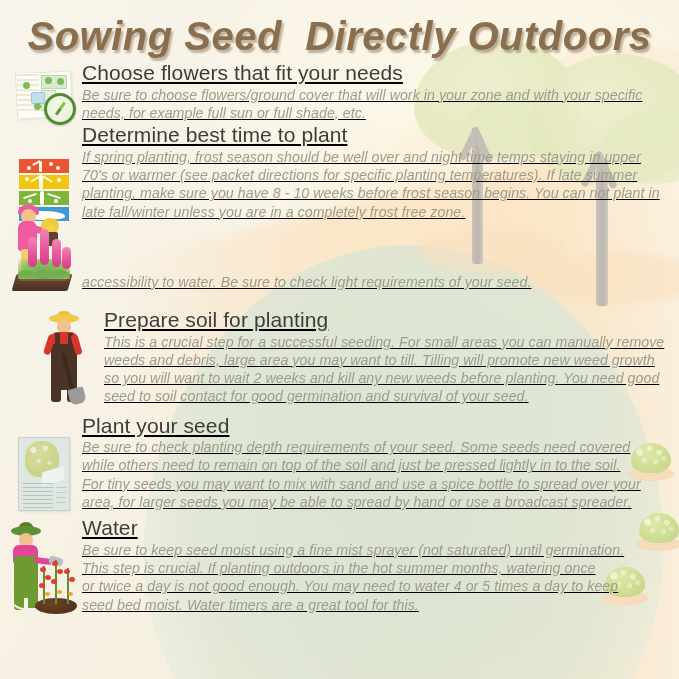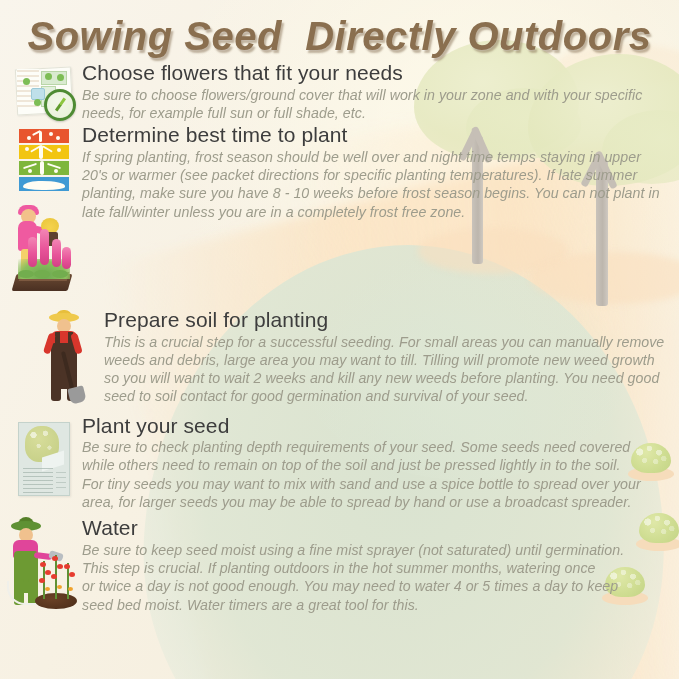--- a/index.html
+++ b/index.html
@@ -84,21 +84,21 @@
 
   .title{
     position:absolute;left:0;right:0;top:14px;text-align:center;
     font-size:40px;font-weight:bold;font-style:italic;
     letter-spacing:.5px;color:#8a6f4f;
     text-shadow:2px 3px 2px rgba(120,96,66,.45),0 1px 0 rgba(255,255,255,.5);
     white-space:pre;
   }
 
   .steps{position:absolute;left:0;top:62px;width:679px;}
-  .step{position:relative;display:flex;align-items:flex-start;padding:0 10px 0 8px;}
+  .step{position:relative;display:flex;align-items:flex-end;padding:0 10px 0 8px;text-decoration:underline;}
   .step + .step{margin-top:2px;}
 
   .icon-slot{
     flex:0 0 72px;width:72px;position:relative;
     display:flex;align-items:flex-start;justify-content:center;
   }
   .icon{position:relative;}
 
   .txt{flex:1 1 auto;padding-left:2px;}
   .head{
@@ -323,21 +323,21 @@
             </div>
             <div class="bar s4">
               <div class="snow"></div>
             </div>
           </div>
         </div>
         <div class="txt">
           <h2 class="head">Determine best time to plant</h2>
           <div class="body-lines">
             <div>If spring planting, frost season should be well over and  night time temps staying in upper</div>
-            <div>20's or warmer (see packet directions for specific planting temperatures). If late summer</div>
+            <div>70's or warmer (see packet directions for specific planting temperatures). If late summer</div>
             <div>planting, make sure you have 8 - 10 weeks before frost season begins. You can not plant in</div>
             <div>late fall/winter unless you are in a completely frost free zone.</div>
           </div>
         </div>
       </div>
 
       <div class="step" style="margin-top:6px;">
         <div class="icon-slot">
           <div class="icon ic-flowers" style="margin-top:-22px;">
             <div class="hat"></div>
@@ -354,20 +354,21 @@
             <div class="leaf" style="left:22px;"></div>
             <div class="leaf" style="left:40px;"></div>
             <div class="spike" style="left:16px;bottom:24px;height:30px;"></div>
             <div class="spike" style="left:28px;bottom:26px;height:36px;"></div>
             <div class="spike" style="left:40px;bottom:24px;height:28px;"></div>
             <div class="spike" style="left:50px;bottom:22px;height:22px;"></div>
           </div>
         </div>
         <div class="txt">
           <div class="body-lines">
+            <div>accessibility to water. Be sure to check light  requirements of your seed.</div>
           </div>
         </div>
       </div>
 
       <div class="step" style="margin-top:18px;margin-left:22px;">
         <div class="icon-slot">
           <div class="icon ic-shovel" style="margin-top:4px;">
             <div class="hatTop"></div>
             <div class="hat"></div>
             <div class="head"></div>

